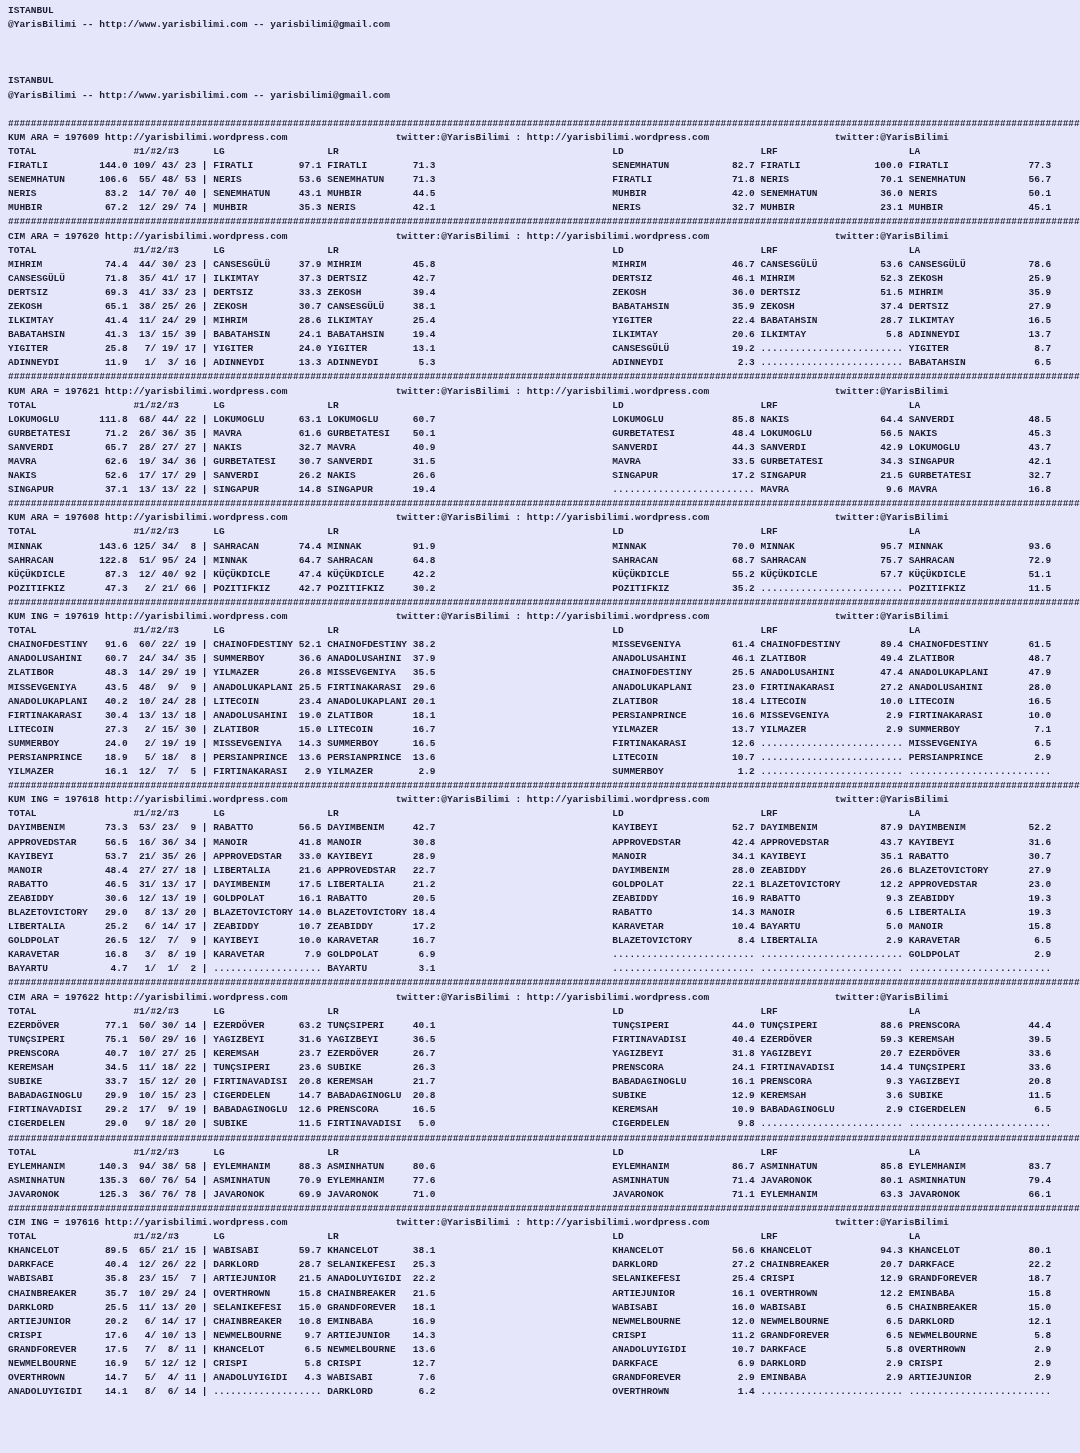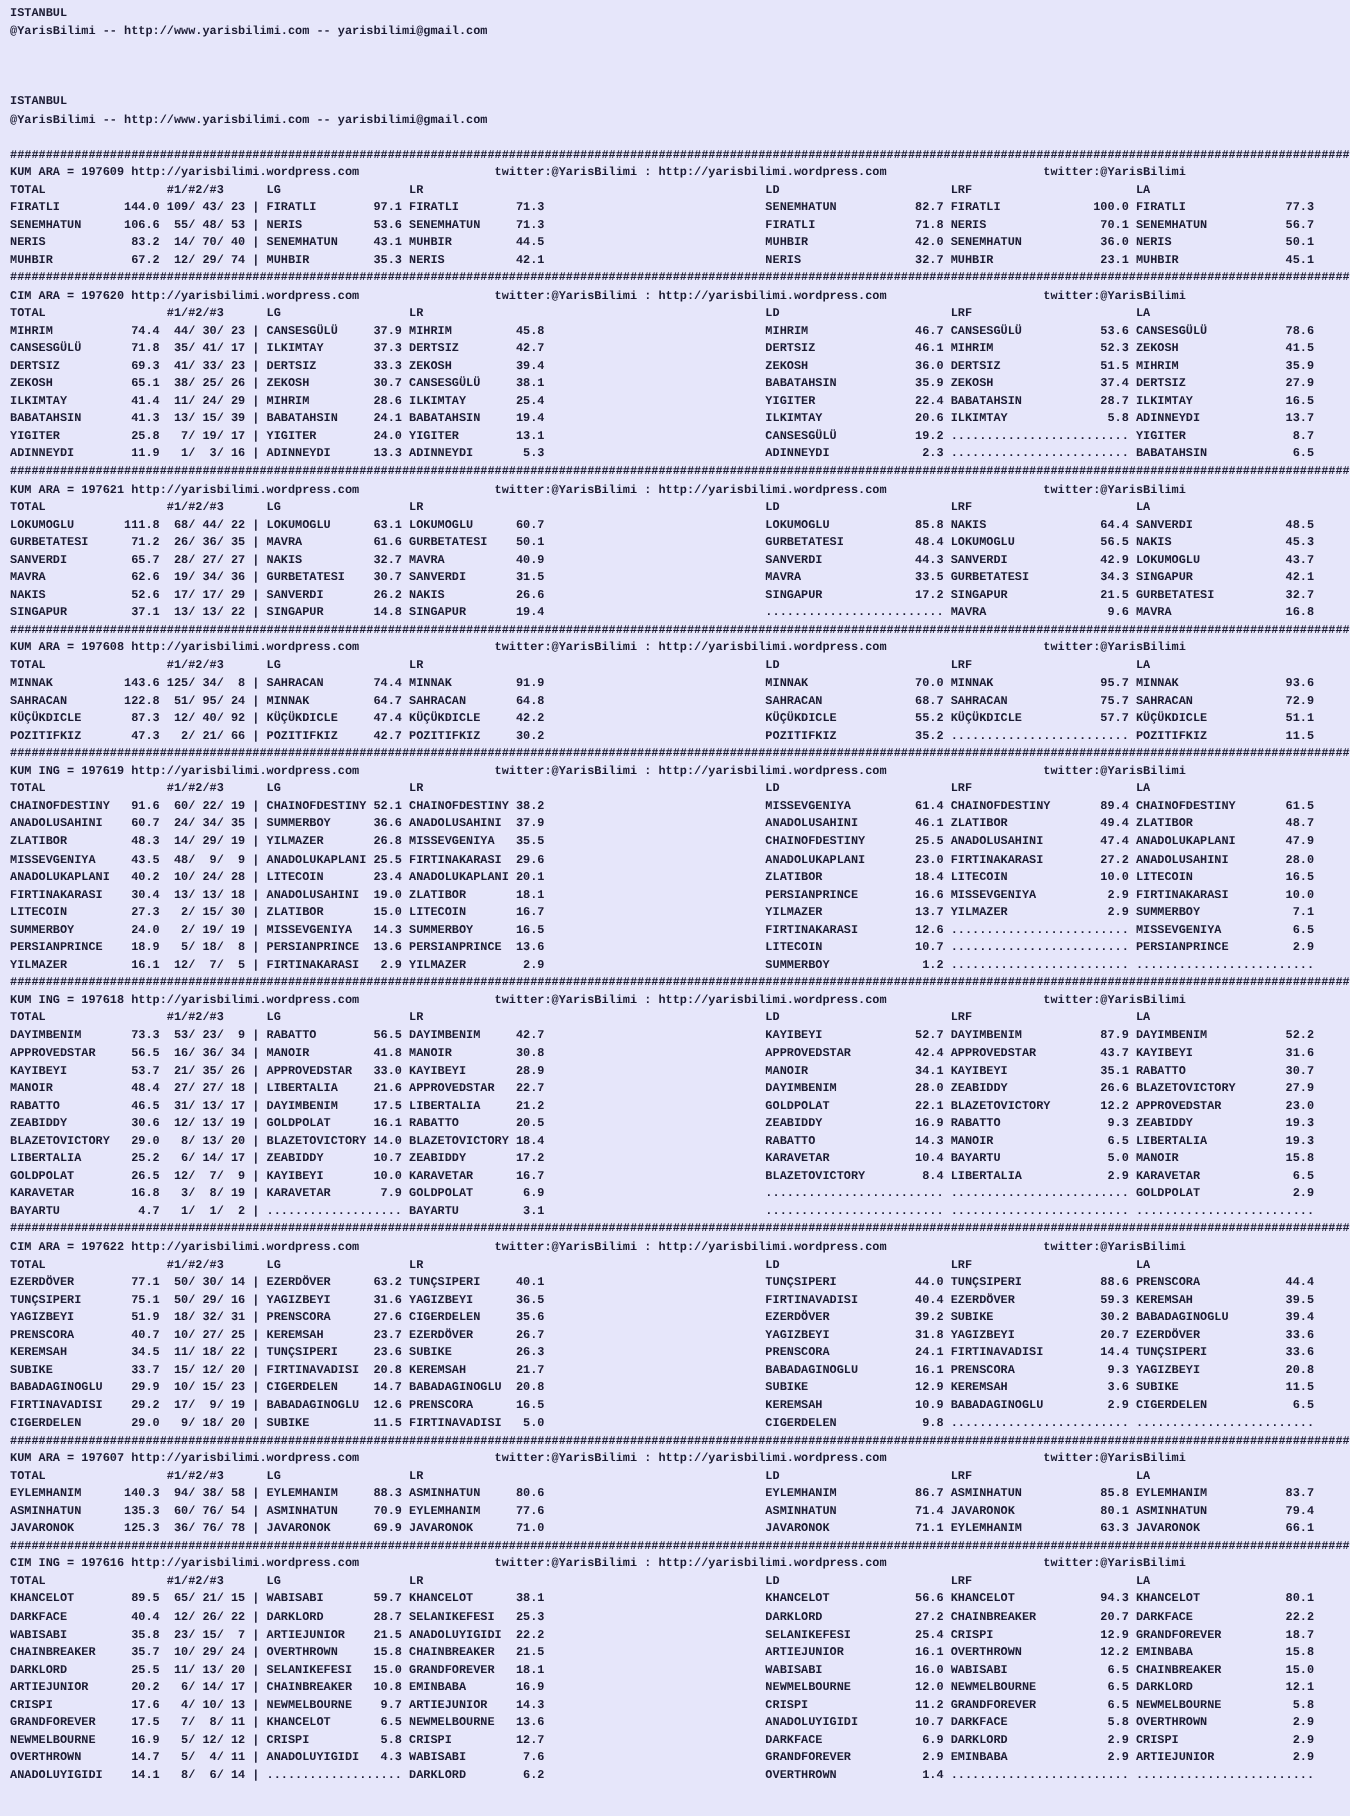--- a/index.html
+++ b/index.html
@@ -44,21 +44,21 @@
     <div class="ln">KUM ARA = 197609 http://yarisbilimi.wordpress.com                   twitter:@YarisBilimi : http://yarisbilimi.wordpress.com                      twitter:@YarisBilimi</div>
     <div class="ln">TOTAL                 #1/#2/#3      LG                  LR                                                LD                        LRF                       LA</div>
     <div class="ln">FIRATLI         144.0 109/ 43/ 23 | FIRATLI        97.1 FIRATLI        71.3                               SENEMHATUN           82.7 FIRATLI             100.0 FIRATLI              77.3</div>
     <div class="ln">SENEMHATUN      106.6  55/ 48/ 53 | NERIS          53.6 SENEMHATUN     71.3                               FIRATLI              71.8 NERIS                70.1 SENEMHATUN           56.7</div>
     <div class="ln">NERIS            83.2  14/ 70/ 40 | SENEMHATUN     43.1 MUHBIR         44.5                               MUHBIR               42.0 SENEMHATUN           36.0 NERIS                50.1</div>
     <div class="ln">MUHBIR           67.2  12/ 29/ 74 | MUHBIR         35.3 NERIS          42.1                               NERIS                32.7 MUHBIR               23.1 MUHBIR               45.1</div>
     <div class="ln">############################################################################################################################################################################################</div>
     <div class="ln">CIM ARA = 197620 http://yarisbilimi.wordpress.com                   twitter:@YarisBilimi : http://yarisbilimi.wordpress.com                      twitter:@YarisBilimi</div>
     <div class="ln">TOTAL                 #1/#2/#3      LG                  LR                                                LD                        LRF                       LA</div>
     <div class="ln">MIHRIM           74.4  44/ 30/ 23 | CANSESGÜLÜ     37.9 MIHRIM         45.8                               MIHRIM               46.7 CANSESGÜLÜ           53.6 CANSESGÜLÜ           78.6</div>
-    <div class="ln">CANSESGÜLÜ       71.8  35/ 41/ 17 | ILKIMTAY       37.3 DERTSIZ        42.7                               DERTSIZ              46.1 MIHRIM               52.3 ZEKOSH               41.5</div>
+    <div class="ln">CANSESGÜLÜ       71.8  35/ 41/ 17 | ILKIMTAY       37.3 DERTSIZ        42.7                               DERTSIZ              46.1 MIHRIM               52.3 ZEKOSH               25.9</div>
     <div class="ln">DERTSIZ          69.3  41/ 33/ 23 | DERTSIZ        33.3 ZEKOSH         39.4                               ZEKOSH               36.0 DERTSIZ              51.5 MIHRIM               35.9</div>
     <div class="ln">ZEKOSH           65.1  38/ 25/ 26 | ZEKOSH         30.7 CANSESGÜLÜ     38.1                               BABATAHSIN           35.9 ZEKOSH               37.4 DERTSIZ              27.9</div>
     <div class="ln">ILKIMTAY         41.4  11/ 24/ 29 | MIHRIM         28.6 ILKIMTAY       25.4                               YIGITER              22.4 BABATAHSIN           28.7 ILKIMTAY             16.5</div>
     <div class="ln">BABATAHSIN       41.3  13/ 15/ 39 | BABATAHSIN     24.1 BABATAHSIN     19.4                               ILKIMTAY             20.6 ILKIMTAY              5.8 ADINNEYDI            13.7</div>
     <div class="ln">YIGITER          25.8   7/ 19/ 17 | YIGITER        24.0 YIGITER        13.1                               CANSESGÜLÜ           19.2 ......................... YIGITER               8.7</div>
     <div class="ln">ADINNEYDI        11.9   1/  3/ 16 | ADINNEYDI      13.3 ADINNEYDI       5.3                               ADINNEYDI             2.3 ......................... BABATAHSIN            6.5</div>
     <div class="ln">############################################################################################################################################################################################</div>
     <div class="ln">KUM ARA = 197621 http://yarisbilimi.wordpress.com                   twitter:@YarisBilimi : http://yarisbilimi.wordpress.com                      twitter:@YarisBilimi</div>
     <div class="ln">TOTAL                 #1/#2/#3      LG                  LR                                                LD                        LRF                       LA</div>
     <div class="ln">LOKUMOGLU       111.8  68/ 44/ 22 | LOKUMOGLU      63.1 LOKUMOGLU      60.7                               LOKUMOGLU            85.8 NAKIS                64.4 SANVERDI             48.5</div>
@@ -99,29 +99,27 @@
     <div class="ln">BLAZETOVICTORY   29.0   8/ 13/ 20 | BLAZETOVICTORY 14.0 BLAZETOVICTORY 18.4                               RABATTO              14.3 MANOIR                6.5 LIBERTALIA           19.3</div>
     <div class="ln">LIBERTALIA       25.2   6/ 14/ 17 | ZEABIDDY       10.7 ZEABIDDY       17.2                               KARAVETAR            10.4 BAYARTU               5.0 MANOIR               15.8</div>
     <div class="ln">GOLDPOLAT        26.5  12/  7/  9 | KAYIBEYI       10.0 KARAVETAR      16.7                               BLAZETOVICTORY        8.4 LIBERTALIA            2.9 KARAVETAR             6.5</div>
     <div class="ln">KARAVETAR        16.8   3/  8/ 19 | KARAVETAR       7.9 GOLDPOLAT       6.9                               ......................... ......................... GOLDPOLAT             2.9</div>
     <div class="ln">BAYARTU           4.7   1/  1/  2 | ................... BAYARTU         3.1                               ......................... ......................... .........................</div>
     <div class="ln">############################################################################################################################################################################################</div>
     <div class="ln">CIM ARA = 197622 http://yarisbilimi.wordpress.com                   twitter:@YarisBilimi : http://yarisbilimi.wordpress.com                      twitter:@YarisBilimi</div>
     <div class="ln">TOTAL                 #1/#2/#3      LG                  LR                                                LD                        LRF                       LA</div>
     <div class="ln">EZERDÖVER        77.1  50/ 30/ 14 | EZERDÖVER      63.2 TUNÇSIPERI     40.1                               TUNÇSIPERI           44.0 TUNÇSIPERI           88.6 PRENSCORA            44.4</div>
     <div class="ln">TUNÇSIPERI       75.1  50/ 29/ 16 | YAGIZBEYI      31.6 YAGIZBEYI      36.5                               FIRTINAVADISI        40.4 EZERDÖVER            59.3 KEREMSAH             39.5</div>
-    <div class="ln">YAGIZBEYI        51.9  18/ 32/ 31 | PRENSCORA      27.6 CIGERDELEN     35.6                               EZERDÖVER            39.2 SUBIKE               30.2 BABADAGINOGLU        39.4</div>
     <div class="ln">PRENSCORA        40.7  10/ 27/ 25 | KEREMSAH       23.7 EZERDÖVER      26.7                               YAGIZBEYI            31.8 YAGIZBEYI            20.7 EZERDÖVER            33.6</div>
     <div class="ln">KEREMSAH         34.5  11/ 18/ 22 | TUNÇSIPERI     23.6 SUBIKE         26.3                               PRENSCORA            24.1 FIRTINAVADISI        14.4 TUNÇSIPERI           33.6</div>
     <div class="ln">SUBIKE           33.7  15/ 12/ 20 | FIRTINAVADISI  20.8 KEREMSAH       21.7                               BABADAGINOGLU        16.1 PRENSCORA             9.3 YAGIZBEYI            20.8</div>
     <div class="ln">BABADAGINOGLU    29.9  10/ 15/ 23 | CIGERDELEN     14.7 BABADAGINOGLU  20.8                               SUBIKE               12.9 KEREMSAH              3.6 SUBIKE               11.5</div>
     <div class="ln">FIRTINAVADISI    29.2  17/  9/ 19 | BABADAGINOGLU  12.6 PRENSCORA      16.5                               KEREMSAH             10.9 BABADAGINOGLU         2.9 CIGERDELEN            6.5</div>
     <div class="ln">CIGERDELEN       29.0   9/ 18/ 20 | SUBIKE         11.5 FIRTINAVADISI   5.0                               CIGERDELEN            9.8 ......................... .........................</div>
     <div class="ln">############################################################################################################################################################################################</div>
-    <div class="ln">KUM ARA = 197607 http://yarisbilimi.wordpress.com                   twitter:@YarisBilimi : http://yarisbilimi.wordpress.com                      twitter:@YarisBilimi</div>
     <div class="ln">TOTAL                 #1/#2/#3      LG                  LR                                                LD                        LRF                       LA</div>
     <div class="ln">EYLEMHANIM      140.3  94/ 38/ 58 | EYLEMHANIM     88.3 ASMINHATUN     80.6                               EYLEMHANIM           86.7 ASMINHATUN           85.8 EYLEMHANIM           83.7</div>
     <div class="ln">ASMINHATUN      135.3  60/ 76/ 54 | ASMINHATUN     70.9 EYLEMHANIM     77.6                               ASMINHATUN           71.4 JAVARONOK            80.1 ASMINHATUN           79.4</div>
     <div class="ln">JAVARONOK       125.3  36/ 76/ 78 | JAVARONOK      69.9 JAVARONOK      71.0                               JAVARONOK            71.1 EYLEMHANIM           63.3 JAVARONOK            66.1</div>
     <div class="ln">############################################################################################################################################################################################</div>
     <div class="ln">CIM ING = 197616 http://yarisbilimi.wordpress.com                   twitter:@YarisBilimi : http://yarisbilimi.wordpress.com                      twitter:@YarisBilimi</div>
     <div class="ln">TOTAL                 #1/#2/#3      LG                  LR                                                LD                        LRF                       LA</div>
     <div class="ln">KHANCELOT        89.5  65/ 21/ 15 | WABISABI       59.7 KHANCELOT      38.1                               KHANCELOT            56.6 KHANCELOT            94.3 KHANCELOT            80.1</div>
     <div class="ln">DARKFACE         40.4  12/ 26/ 22 | DARKLORD       28.7 SELANIKEFESI   25.3                               DARKLORD             27.2 CHAINBREAKER         20.7 DARKFACE             22.2</div>
     <div class="ln">WABISABI         35.8  23/ 15/  7 | ARTIEJUNIOR    21.5 ANADOLUYIGIDI  22.2                               SELANIKEFESI         25.4 CRISPI               12.9 GRANDFOREVER         18.7</div>

